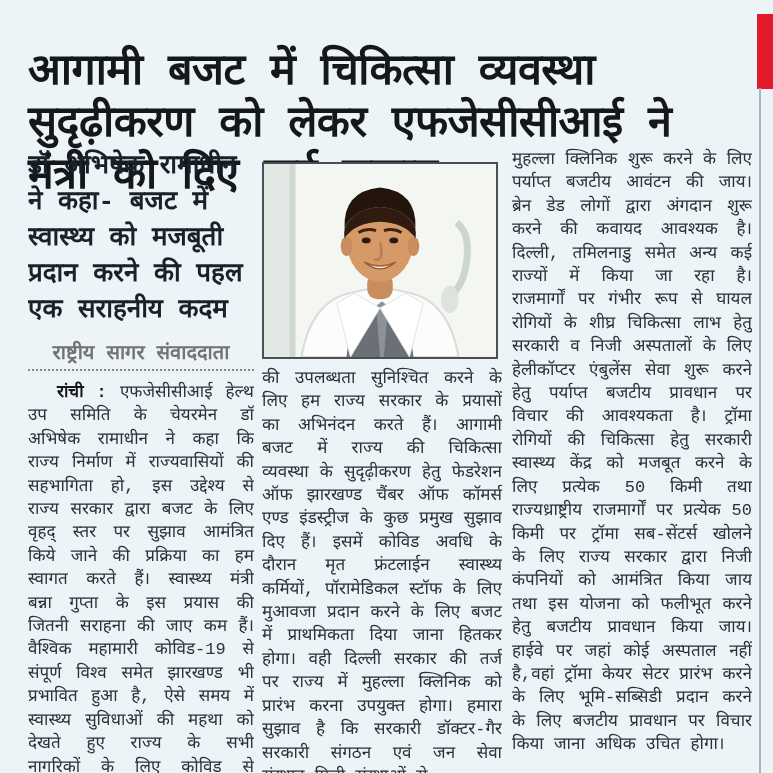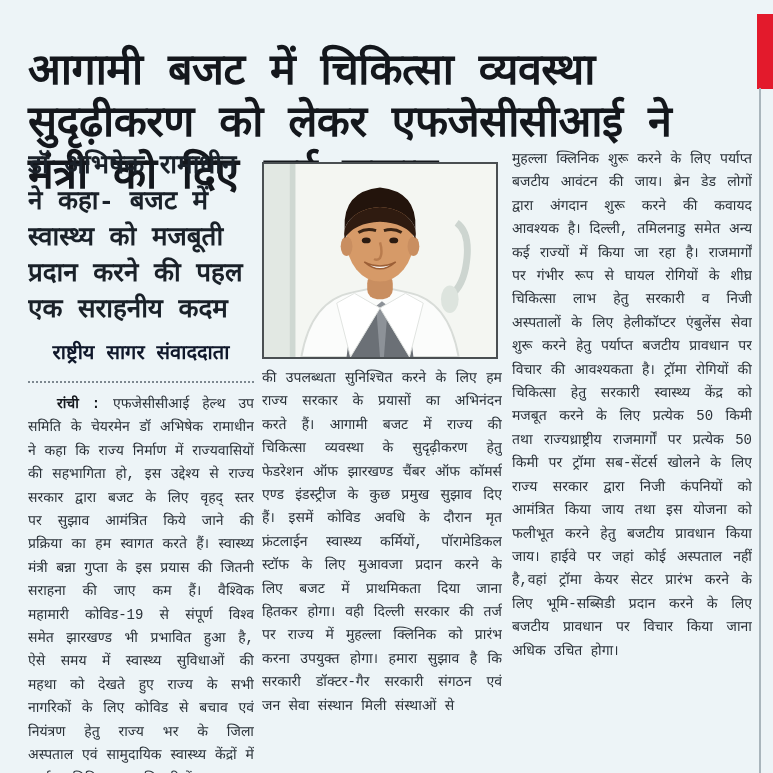--- a/index.html
+++ b/index.html
@@ -26,27 +26,27 @@
   
   .col1{position:absolute;left:28px;top:148px;width:226px;bottom:0;overflow:hidden;}
   .col2{position:absolute;left:262px;top:160px;width:240px;bottom:0;overflow:hidden;}
   .col3{position:absolute;left:512px;top:148px;width:240px;bottom:0;overflow:hidden;}
 
   .subhead{
     font-size:26px;line-height:36px;font-weight:700;color:#1a2129;
     margin:0 0 10px 0;
   }
   .byline{
-    font-size:20px;font-weight:700;text-align:center;color:#0f172a;
-    margin:6px 0 16px 0;
+    font-size:20px;font-weight:700;text-align:center;color:#737373;
+    margin:6px 0 4px 0;
   }
   .dotted-rule{border:0;border-top:2px dotted #7d8890;margin:4px 0 10px 0;}
 
   .body-text{
-    font-size:14px;line-height:23.4px;text-align:justify;color:#2a3138;
+    font-size:17px;line-height:23.4px;text-align:justify;color:#2a3138;
     margin:0;
   }
   .dateline{font-weight:700;color:#14171c;margin-left:29px;}
 
   
   .photo-frame{
     width:236px;height:197px;border:2px solid #4a4f52;background:#f2f4f1;
     box-sizing:border-box;margin:2px 0 8px 0;overflow:hidden;
   }
   .photo-frame svg{display:block;width:100%;height:100%;}

